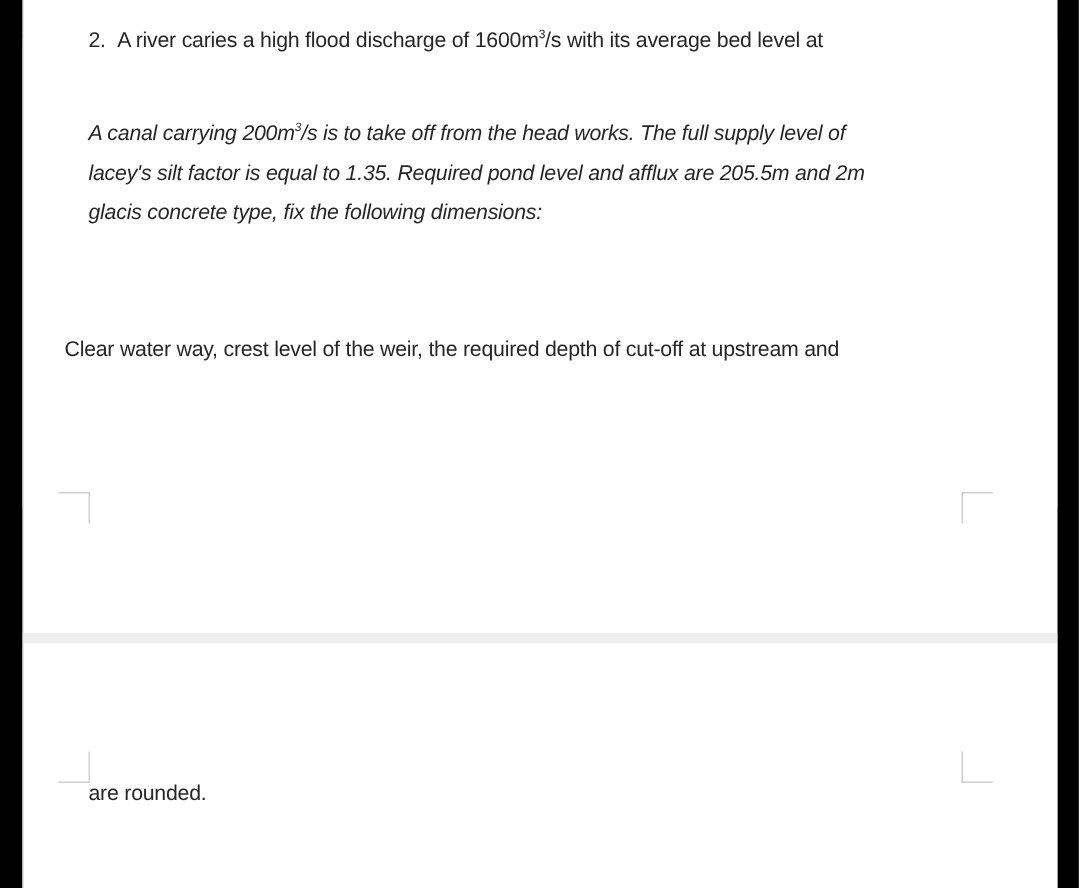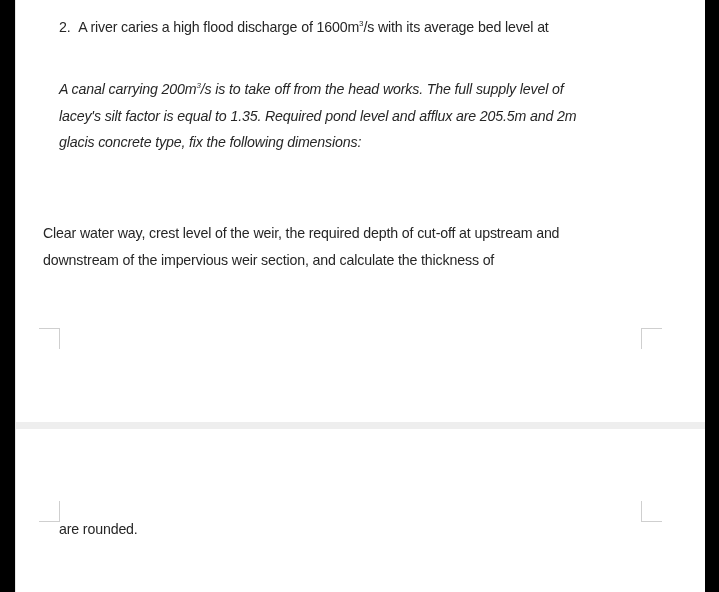--- a/index.html
+++ b/index.html
@@ -98,21 +98,20 @@
     </div>
 
     <div class="text" style="left:44px; top:76px;font-style:italic;">
       <span class="line"><span>A canal carrying 200m</span><sup>3</sup><span>/s is to take off from the head works. The full supply level of</span></span>
       <span class="line">lacey's silt factor is equal to 1.35. Required pond level and afflux are 205.5m and 2m</span>
       <span class="line">glacis concrete type, fix the following dimensions:</span>
     </div>
 
     <div class="text" style="left:28px; top:220px;">
       <span class="line">Clear water way, crest level of the weir, the required depth of cut-off at upstream and</span>
-      <span class="line">downstream of the impervious weir section, and calculate the thickness of</span>
     </div>
 
     <div class="corner corner-tl" style="left:24px; top:328px;"></div>
     <div class="corner corner-tr" style="left:626px; top:328px;"></div>
   </div>
 
   <div class="page-gap"></div>
 
   <div class="page page-2">
     <div class="corner corner-bl" style="left:24px; top:72px;"></div>

